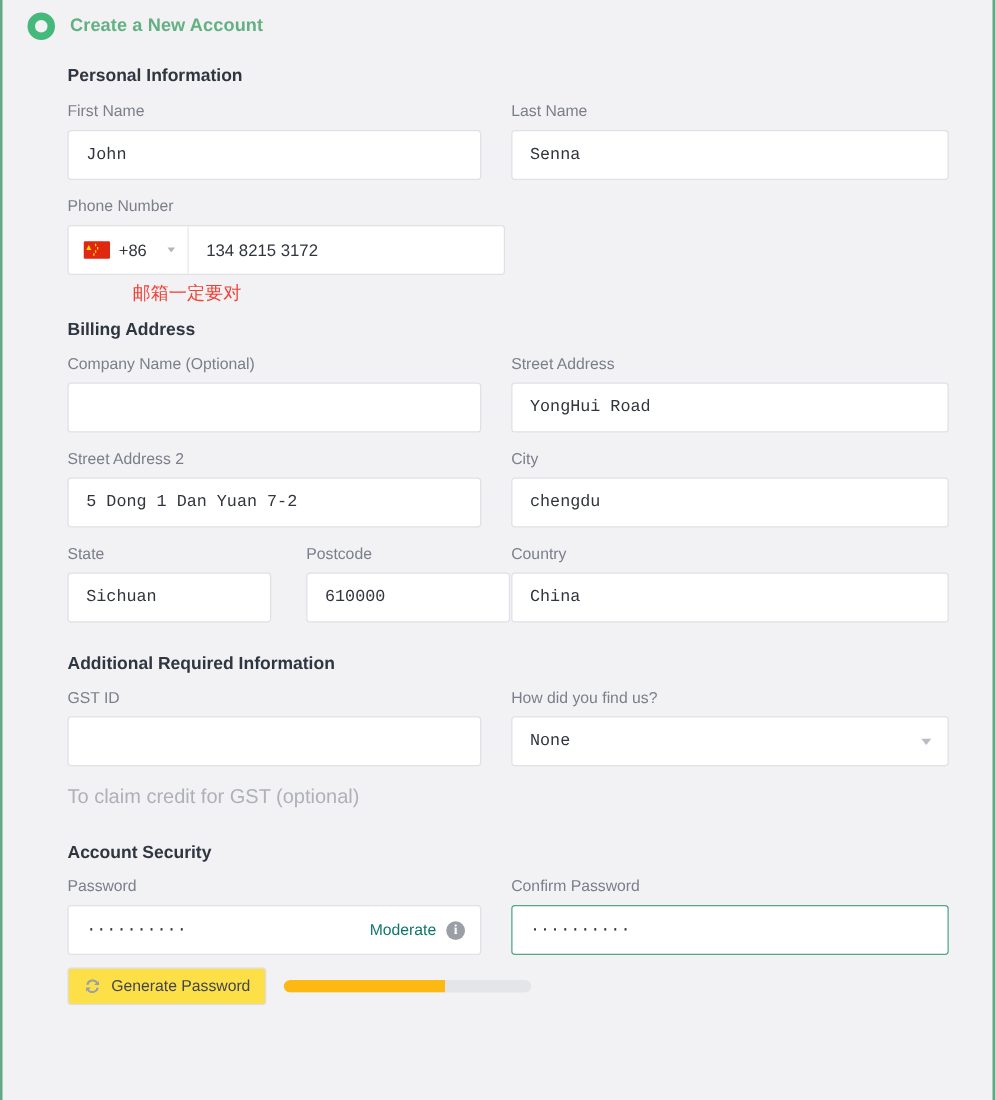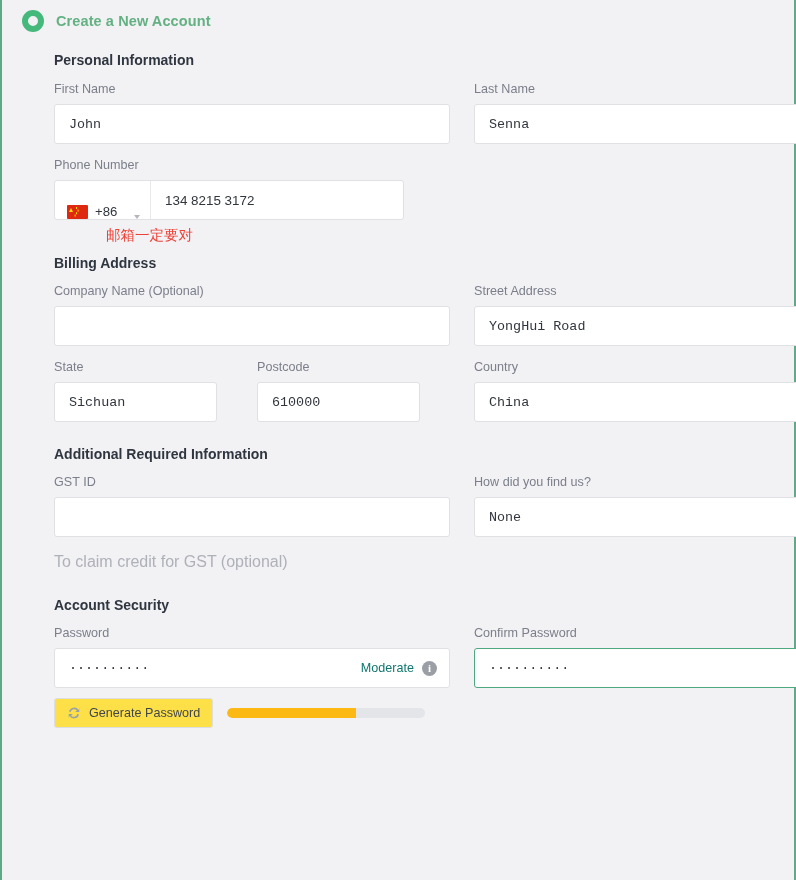--- a/index.html
+++ b/index.html
@@ -61,21 +61,21 @@
     font-weight: bold;
     color: #2f3640;
     margin: 0 0 14px 0;
   }
   .section-title.tight { margin-bottom: 13px; }
 
   .row {
     display: flex;
     gap: 24px;
   }
-  .col { width: 396px; flex: none; }
+  .col { width: 331px; flex: none; }
   .col.right { width: 350px; }
 
   .field { margin-bottom: 14px; }
 
   .flabel {
     display: block;
     font-size: 12.6px;
     color: #7b7f8a;
     margin-bottom: 7px;
     line-height: 15px;
@@ -107,35 +107,35 @@
   }
 
   .annotation-red {
     font-size: 14.5px;
     color: #ef4136;
     margin: 6px 0 0 52px;
     line-height: 18px;
   }
 
   
-  .subrow { display: flex; gap: 40px; }
+  .subrow { display: flex; gap: 28px; }
   .subcol { width: 163px; flex: none; }
 
   
   .phone-wrap {
     display: flex;
     height: 40px;
     background: #fff;
     border: 1px solid #dfe1e5;
     border-radius: 3px;
     overflow: hidden;
   }
   .flag-select {
     display: flex;
-    align-items: flex-end;
+    align-items: center;
     gap: 7px;
     width: 96px;
     flex: none;
     padding-left: 12px;
     border-right: 1px solid #e7e8eb;
     cursor: pointer;
   }
   .flag-cn {
     width: 21px;
     height: 14px;
@@ -327,20 +327,34 @@
         </div>
       </div>
       <div class="col right">
         <div class="field">
           <label class="flabel">Street Address</label>
           <input class="inp" type="text" value="YongHui Road" style="">
         </div>
       </div>
     </div>
 
+    <div class="row">
+      <div class="col">
+        <div class="field">
+          <label class="flabel">Street Address 2</label>
+          <input class="inp" type="text" value="5 Dong 1 Dan Yuan 7-2" style="">
+        </div>
+      </div>
+      <div class="col right">
+        <div class="field">
+          <label class="flabel">City</label>
+          <input class="inp" type="text" value="chengdu" style="">
+        </div>
+      </div>
+    </div>
 
     <div class="row">
       <div class="col">
         <div class="subrow">
           <div class="subcol">
             <div class="field">
               <label class="flabel">State</label>
               <input class="inp" type="text" value="Sichuan" style="">
             </div>
           </div>

